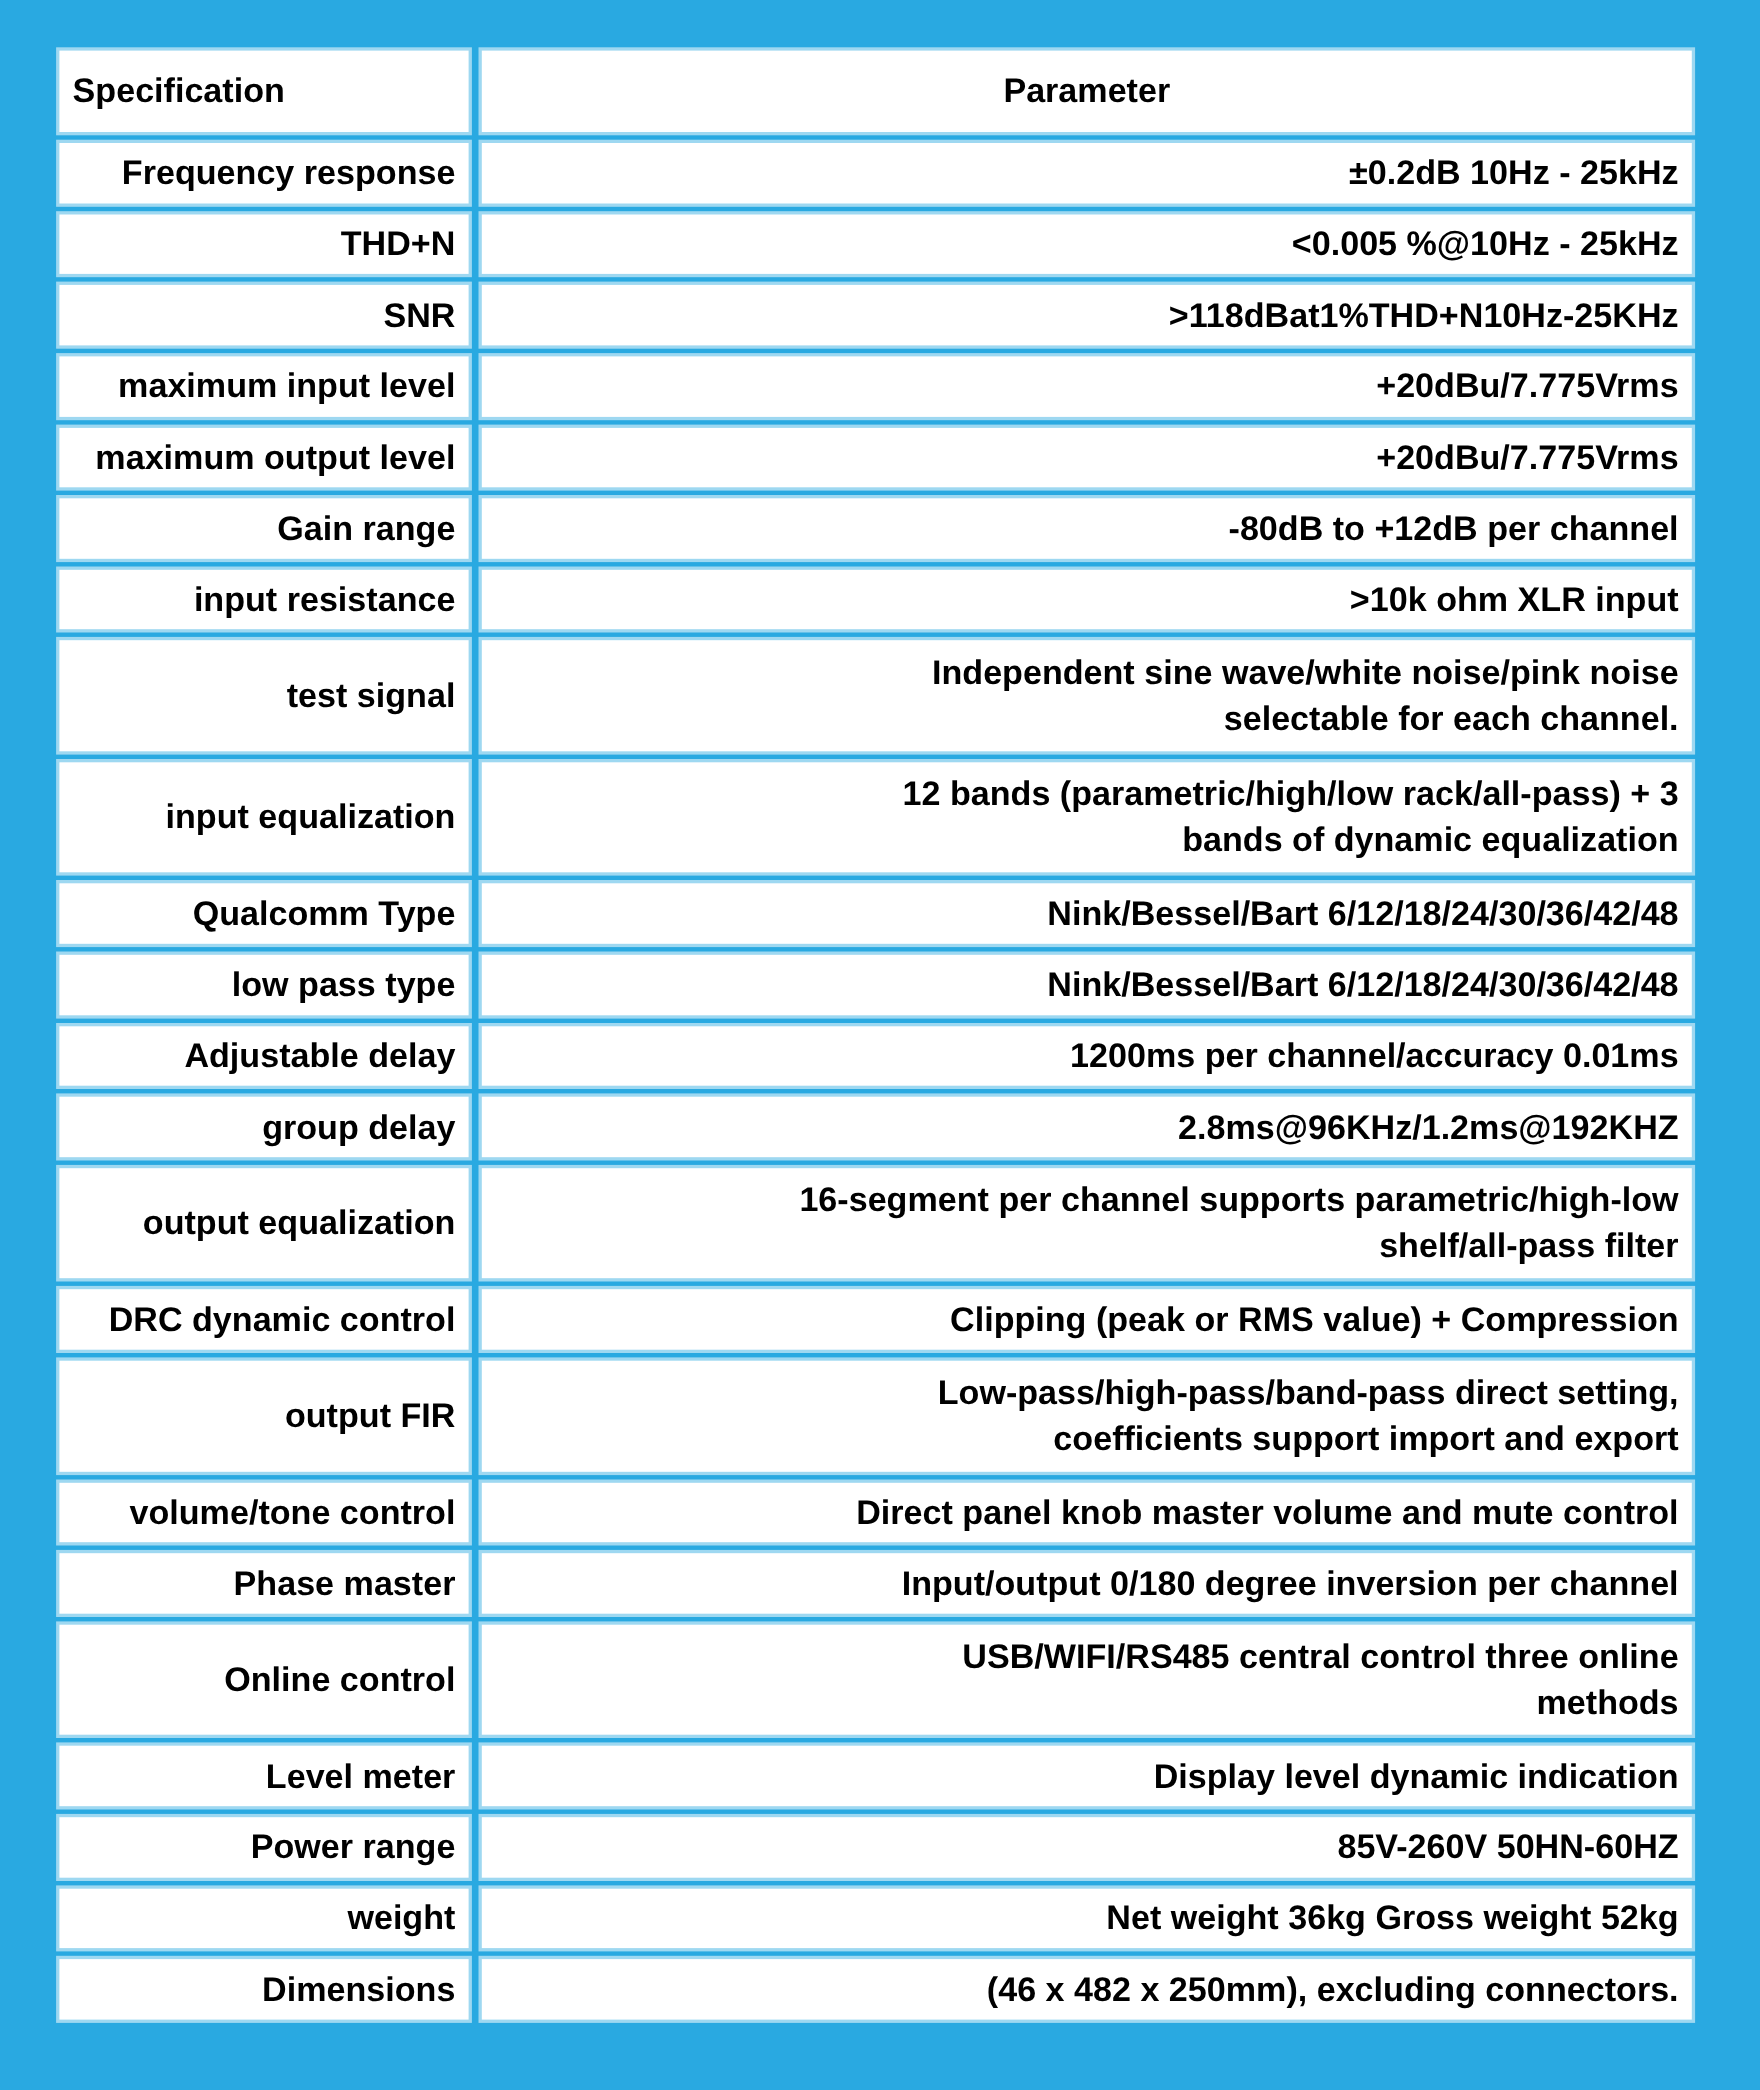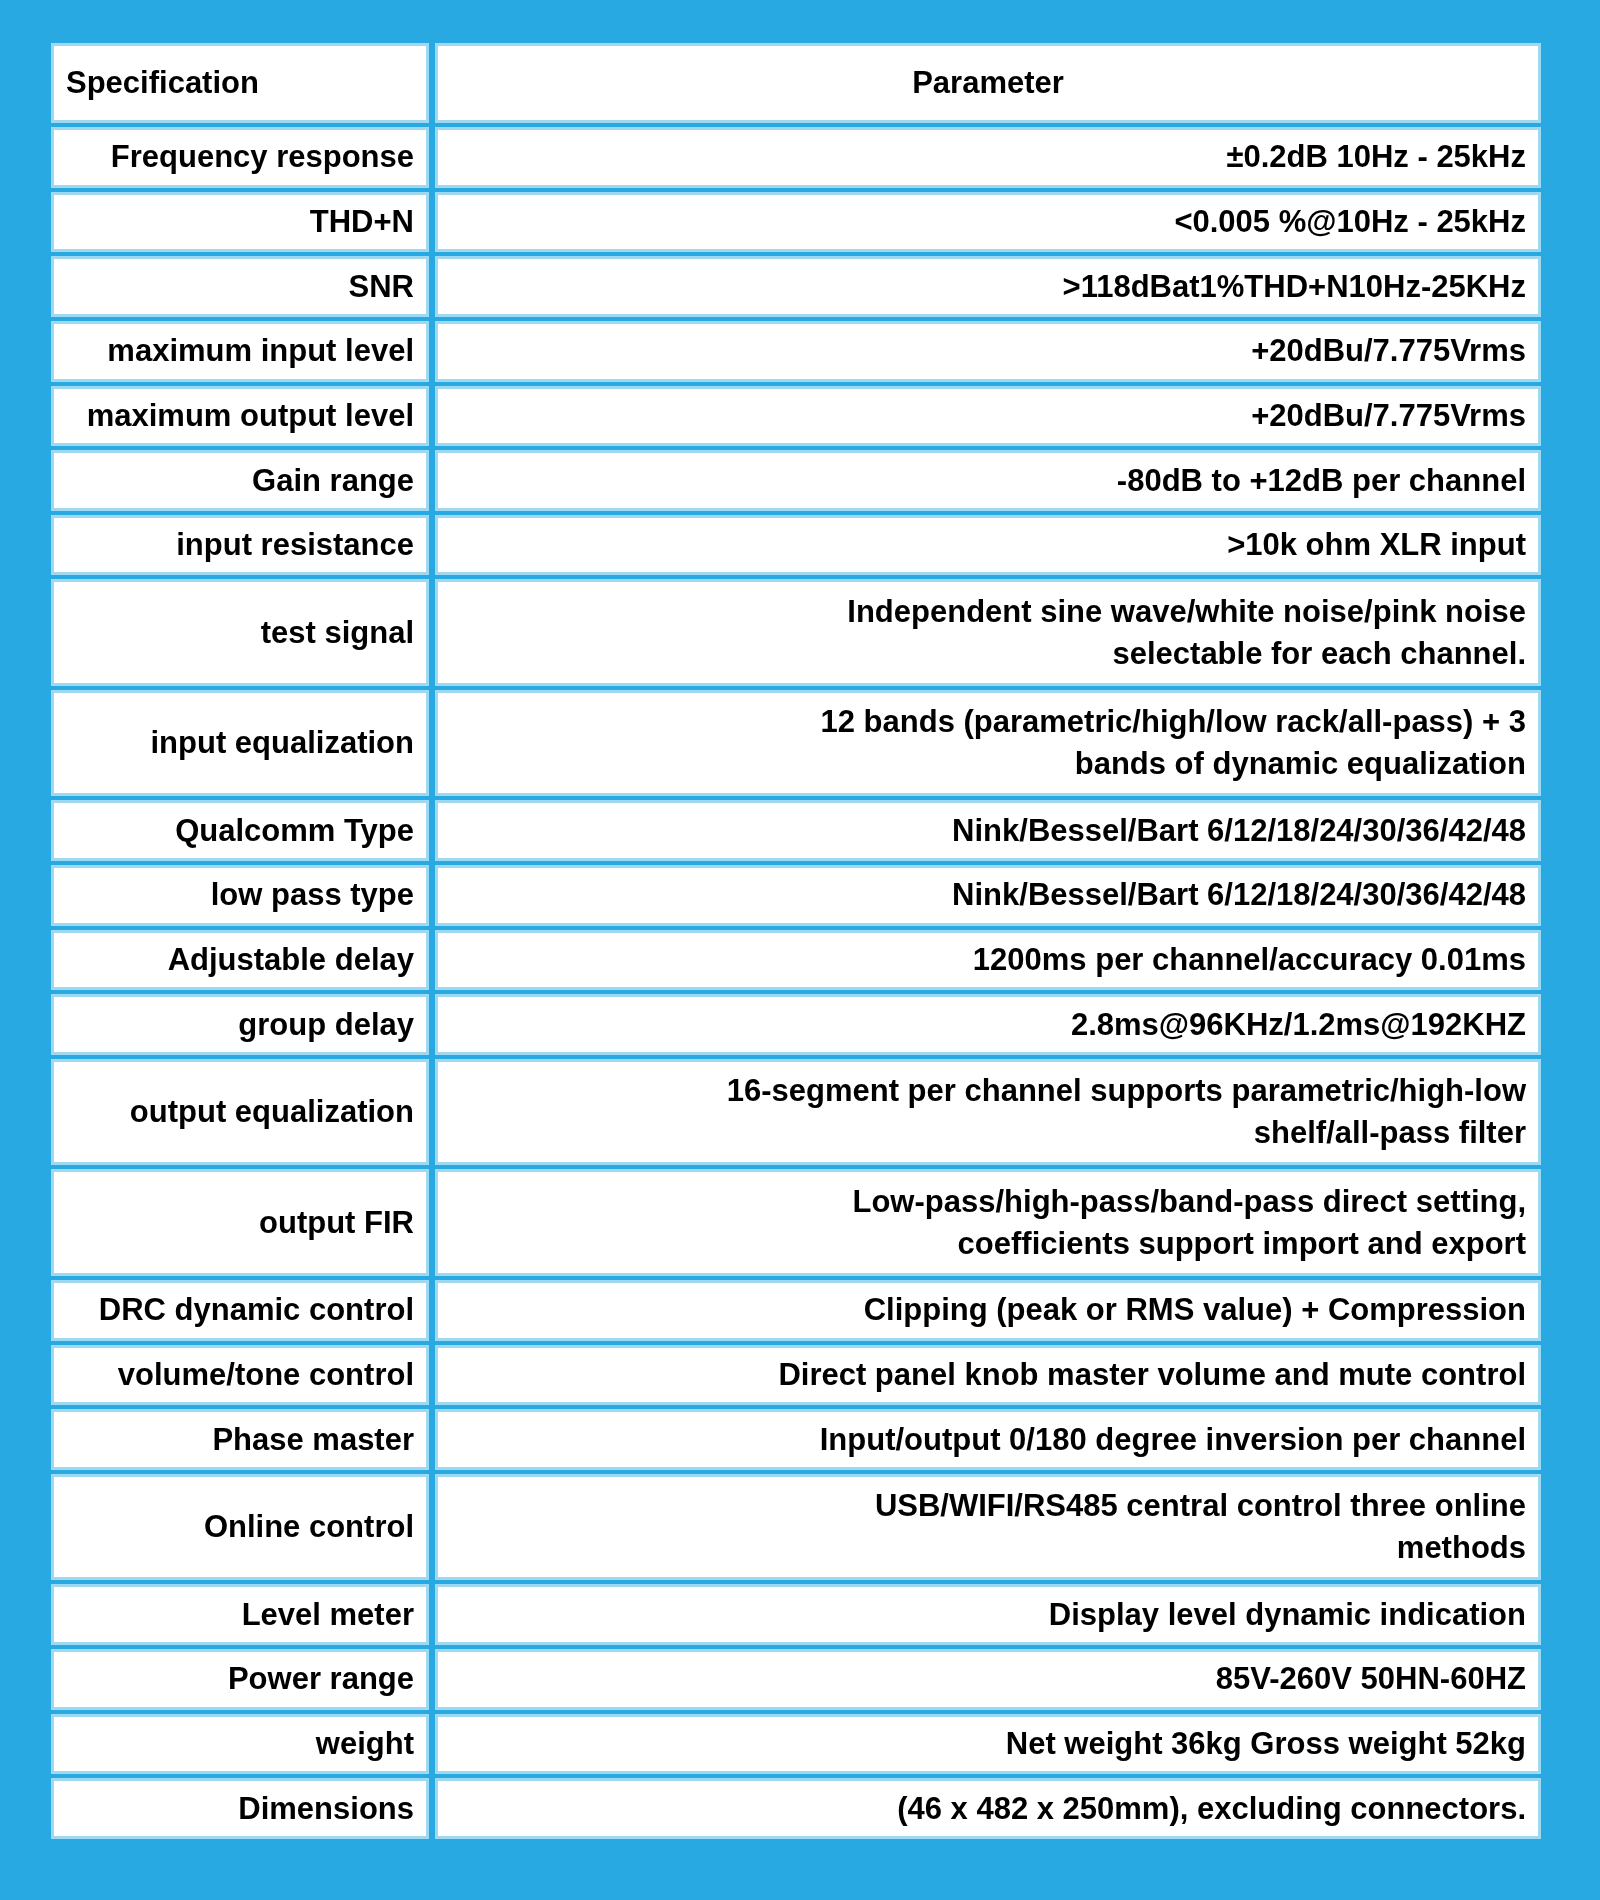--- a/index.html
+++ b/index.html
@@ -107,27 +107,27 @@
         <tr>
           <td class="spec">group delay</td>
           <td class="param">2.8ms@96KHz/1.2ms@192KHZ</td>
         </tr>
         <tr>
           <td class="spec">output equalization</td>
           <td class="param">16-segment per channel supports parametric/high-low
 shelf/all-pass filter</td>
         </tr>
         <tr>
+          <td class="spec">DRC dynamic control</td>
+          <td class="param">Clipping (peak or RMS value) + Compression</td>
+        </tr>
+        <tr>
           <td class="spec">output FIR</td>
           <td class="param">Low-pass/high-pass/band-pass direct setting,
 coefficients support import and export</td>
-        </tr>
-        <tr>
-          <td class="spec">DRC dynamic control</td>
-          <td class="param">Clipping (peak or RMS value) + Compression</td>
         </tr>
         <tr>
           <td class="spec">volume/tone control</td>
           <td class="param">Direct panel knob master volume and mute control</td>
         </tr>
         <tr>
           <td class="spec">Phase master</td>
           <td class="param">Input/output 0/180 degree inversion per channel</td>
         </tr>
         <tr>

